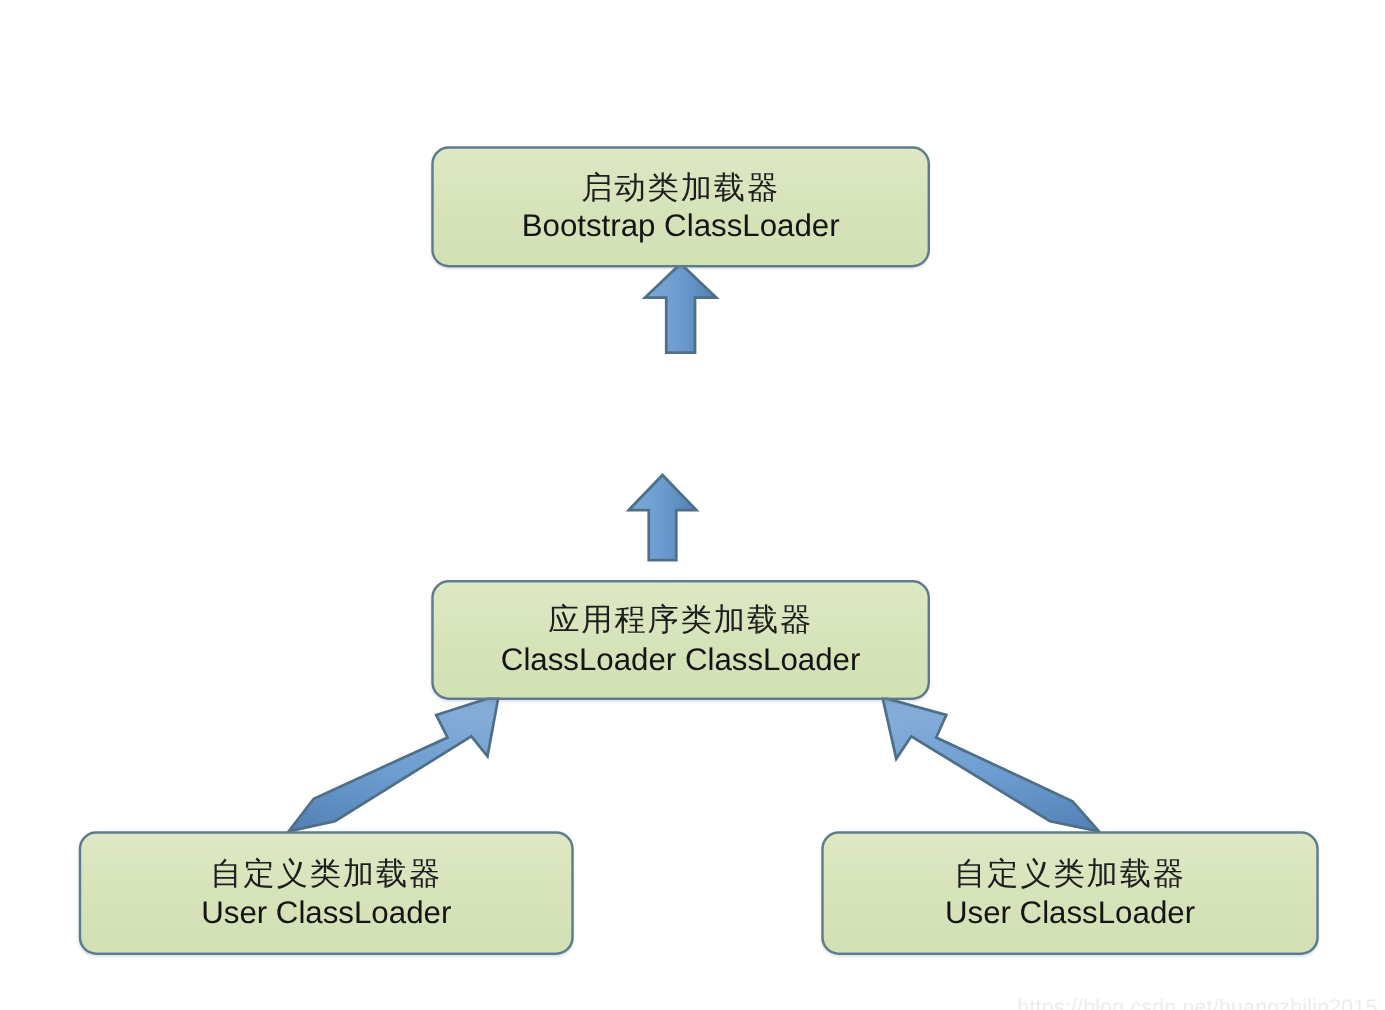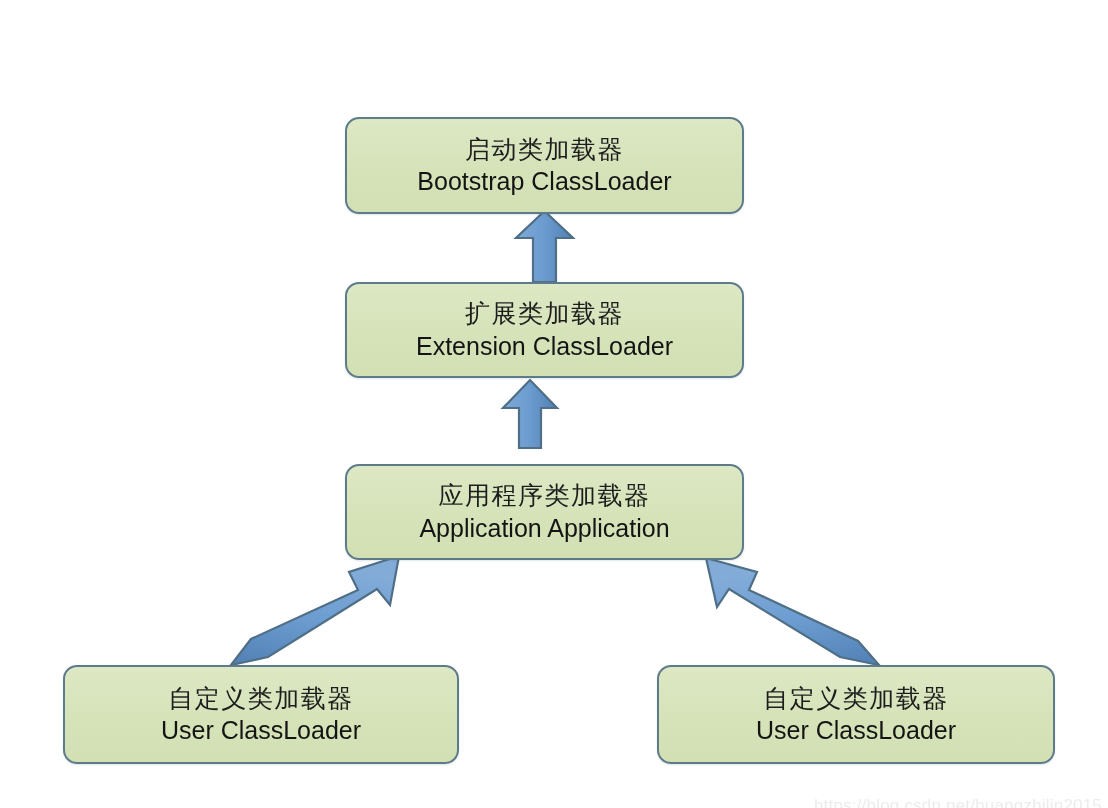--- a/index.html
+++ b/index.html
@@ -138,28 +138,24 @@
                L 840 641
                Z" fill="url(#gradArrowDiagR)" stroke="#4f6f87" stroke-width="2.2" stroke-linejoin="miter"></path>
     </g>
   </svg>
 
   <div class="node" id="node-bootstrap">
     <div class="cn">启动类加载器</div>
     <div class="en">Bootstrap ClassLoader</div>
   </div>
 
-  <div class="node" id="node-extension">
-    <div class="cn">扩展类加载器</div>
-    <div class="en">Extension ClassLoader</div>
-  </div>
 
   <div class="node" id="node-application">
     <div class="cn">应用程序类加载器</div>
-    <div class="en">Application Application</div>
+    <div class="en">ClassLoader ClassLoader</div>
   </div>
 
   <div class="node" id="node-user-left">
     <div class="cn">自定义类加载器</div>
     <div class="en">User ClassLoader</div>
   </div>
 
   <div class="node" id="node-user-right">
     <div class="cn">自定义类加载器</div>
     <div class="en">User ClassLoader</div>

